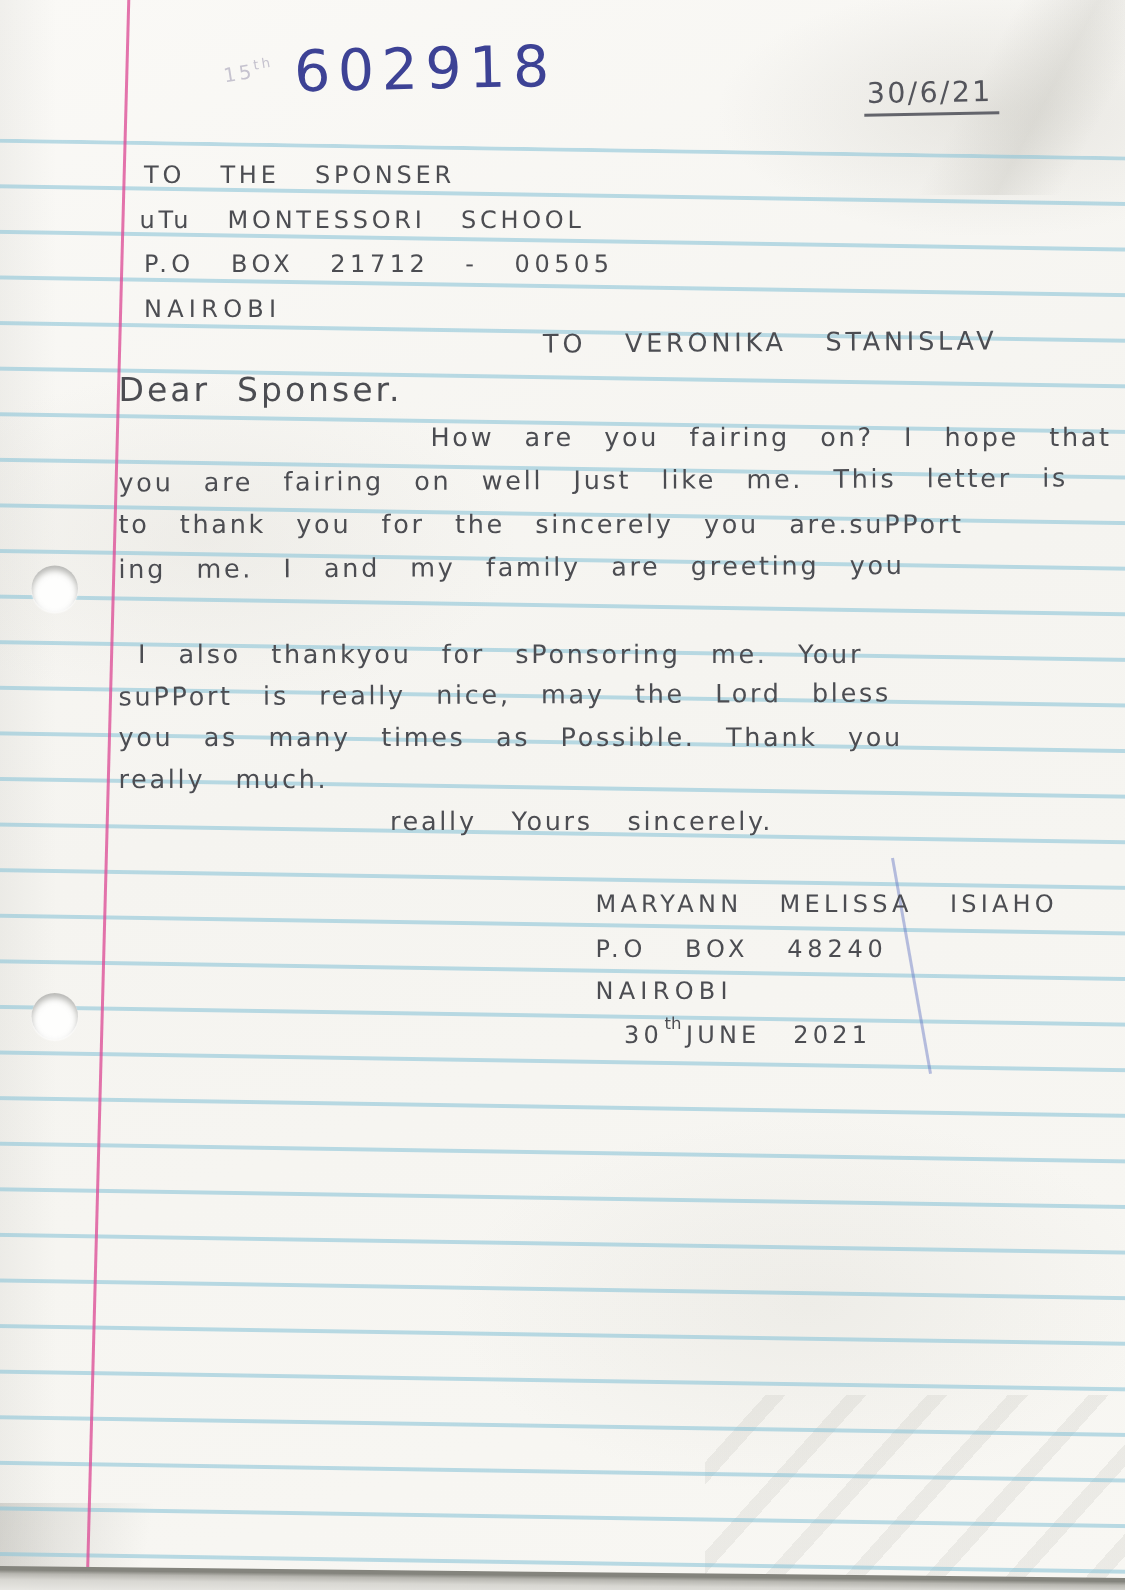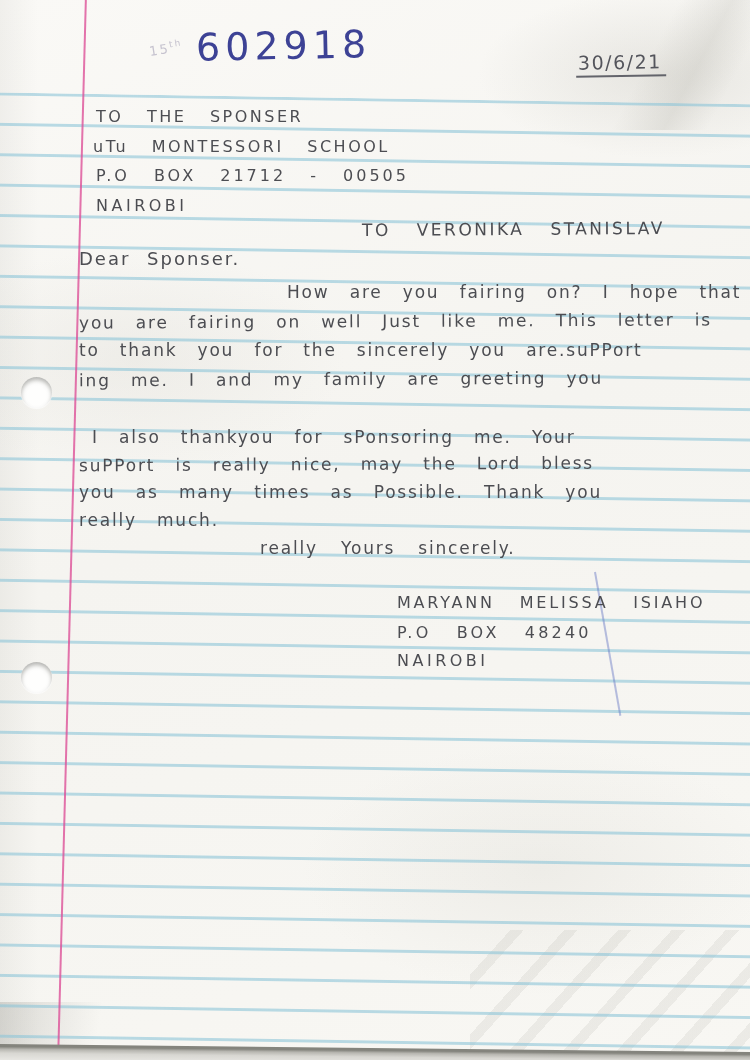--- a/index.html
+++ b/index.html
@@ -59,21 +59,21 @@
   .ref-prefix{left:149px;top:40px;font-size:13px;letter-spacing:2px;color:#c6c3cf;transform:rotate(-9deg);}
   .ref-prefix sup{font-size:9px;}
   .ref-number{left:196px;top:24px;font-size:38px;letter-spacing:5px;color:#3d4295;transform:rotate(-1.2deg);}
   .date-top{left:576px;top:51px;font-size:19px;letter-spacing:1.5px;color:#54555c;
     border-bottom:2.5px solid #63646b;padding:0 4px 2px 2px;transform:rotate(-1deg);}
   .addr-1{left:96px;top:107px;}
   .addr-2{left:93px;top:137px;}
   .addr-3{left:96px;top:166px;letter-spacing:3px;}
   .addr-4{left:96px;top:196px;letter-spacing:3.5px;}
   .recipient{left:362px;top:219px;font-size:17px;letter-spacing:2.5px;word-spacing:18px;transform:rotate(-0.4deg);}
-  .salutation{left:79px;top:248px;font-size:18px;letter-spacing:2px;word-spacing:9px;}
+  .salutation{left:79px;top:248px;font-size:22px;letter-spacing:2px;word-spacing:9px;}
   .p1-l1{left:287px;top:282px;}
   .p1-l2{left:79px;top:311px;transform:rotate(-0.3deg);}
   .p1-l3{left:79px;top:340px;}
   .p1-l4{left:79px;top:369px;transform:rotate(-0.3deg);}
   .p1-l5{left:79px;top:397px;}
   .p2-l1{left:92px;top:427px;}
   .p2-l2{left:79px;top:454px;transform:rotate(-0.3deg);}
   .p2-l3{left:79px;top:482px;}
   .p2-l4{left:79px;top:510px;}
   .closing{left:260px;top:538px;word-spacing:16px;}
@@ -121,14 +121,15 @@
   <div class="hw body-line p2-l1">I also thankyou for sPonsoring me. Your</div>
   <div class="hw body-line p2-l2">suPPort is really nice, may the Lord bless</div>
   <div class="hw body-line p2-l3">you as many times as Possible. Thank you</div>
   <div class="hw body-line p2-l4">really much.</div>
 
   <div class="hw body-line closing">really Yours sincerely.</div>
 
   <div class="hw sig sig-name">MARYANN MELISSA ISIAHO</div>
   <div class="hw sig sig-box">P.O BOX 48240</div>
   <div class="hw sig sig-city">NAIROBI</div>
+  <div class="hw sig sig-date"><span>30</span><sup>th</sup><span>JUNE 2021</span></div>
 
 </div>
 
 </body></html>

